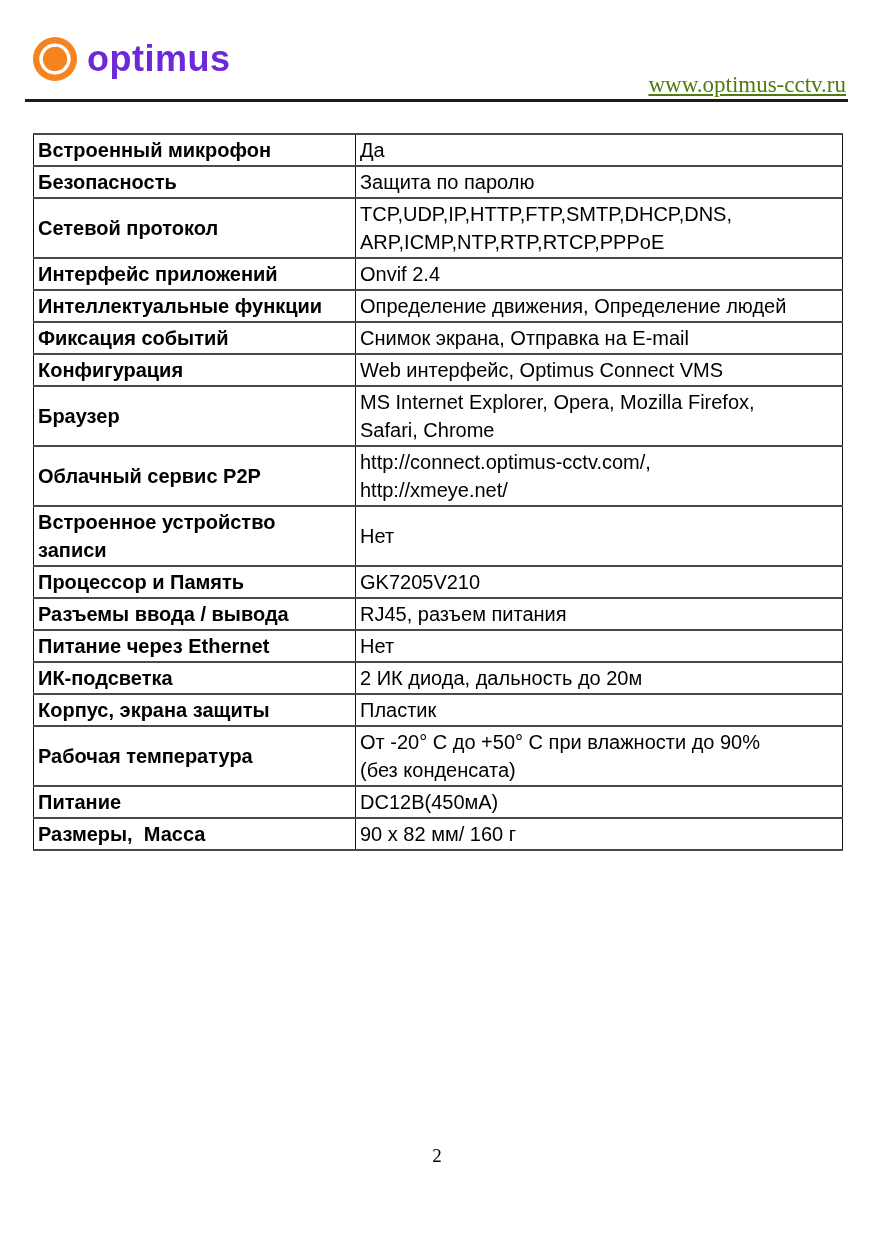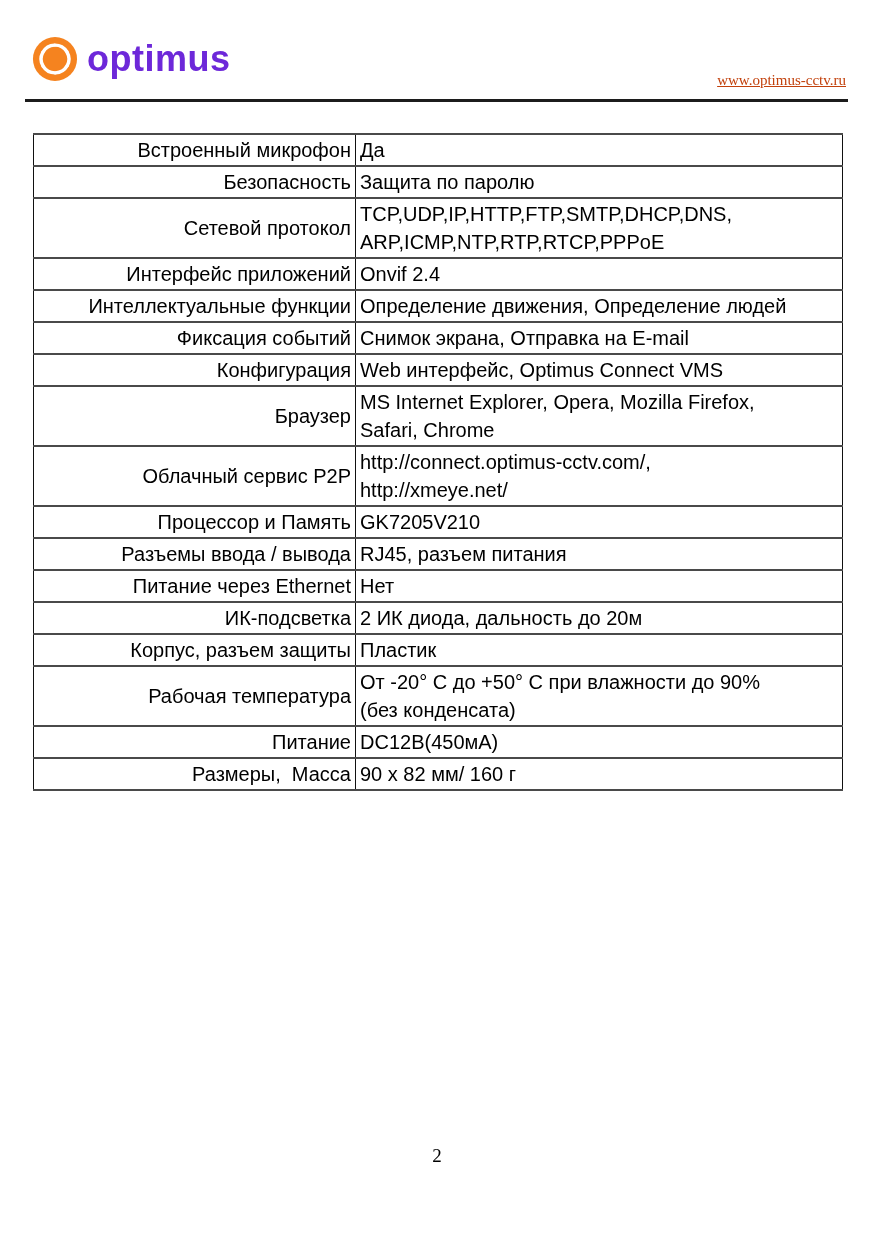--- a/index.html
+++ b/index.html
@@ -17,23 +17,23 @@
     display:flex;align-items:center;gap:9px;
   }
   .logo-icon{width:46px;height:46px;display:block;}
   .logo-text{
     font-size:36px;font-weight:600;line-height:46px;
     color:#6d28d9;letter-spacing:0.5px;
   }
   .site-link{
     position:absolute;right:28px;top:72px;
     font-family:"Liberation Serif",serif;
-    font-size:15px;
+    font-size:23px;
     text-decoration:underline;
-    color:#c2410c;
+    color:#4d7c0f;
     white-space:nowrap;
   }
   .header-rule{
     position:absolute;left:25px;top:99px;
     width:823px;height:3px;background:#1c1c1c;
   }
   
   .spec-table{
     position:absolute;left:33px;top:133px;
     width:809px;
@@ -45,21 +45,21 @@
     border-bottom:2px solid #4a4a4a;
     border-left:1px solid #111;
     border-right:1px solid #111;
     font-size:20px;
     line-height:28px;
     height:28px;
     padding:1px 4px;
     vertical-align:middle;
     white-space:pre-line;
   }
-  .label-cell{text-align:right;padding-left:8px;}
+  .label-cell{text-align:left;padding-left:8px;font-weight:bold;}
   .value-cell{text-align:left;}
   
   .page-number{
     position:absolute;top:1145px;left:0;width:100%;
     text-align:center;
     font-family:"Liberation Serif",serif;
     font-size:19px;
   }
 </style>
 </head>
@@ -125,37 +125,42 @@
           <td class="label-cell">Браузер</td>
           <td class="value-cell">MS Internet Explorer, Opera, Mozilla Firefox,
 Safari, Chrome</td>
         </tr>
         <tr>
           <td class="label-cell">Облачный сервис P2P</td>
           <td class="value-cell">http://connect.optimus-cctv.com/,
 http://xmeye.net/</td>
         </tr>
         <tr>
+          <td class="label-cell">Встроенное устройство
+записи</td>
+          <td class="value-cell">Нет</td>
+        </tr>
+        <tr>
           <td class="label-cell">Процессор и Память</td>
           <td class="value-cell">GK7205V210</td>
         </tr>
         <tr>
           <td class="label-cell">Разъемы ввода / вывода</td>
           <td class="value-cell">RJ45, разъем питания</td>
         </tr>
         <tr>
           <td class="label-cell">Питание через Ethernet</td>
           <td class="value-cell">Нет</td>
         </tr>
         <tr>
           <td class="label-cell">ИК-подсветка</td>
           <td class="value-cell">2 ИК диода, дальность до 20м</td>
         </tr>
         <tr>
-          <td class="label-cell">Корпус, разъем защиты</td>
+          <td class="label-cell">Корпус, экрана защиты</td>
           <td class="value-cell">Пластик</td>
         </tr>
         <tr>
           <td class="label-cell">Рабочая температура</td>
           <td class="value-cell">От -20° С до +50° С при влажности до 90%
 (без конденсата)</td>
         </tr>
         <tr>
           <td class="label-cell">Питание</td>
           <td class="value-cell">DC12В(450мА)</td>

